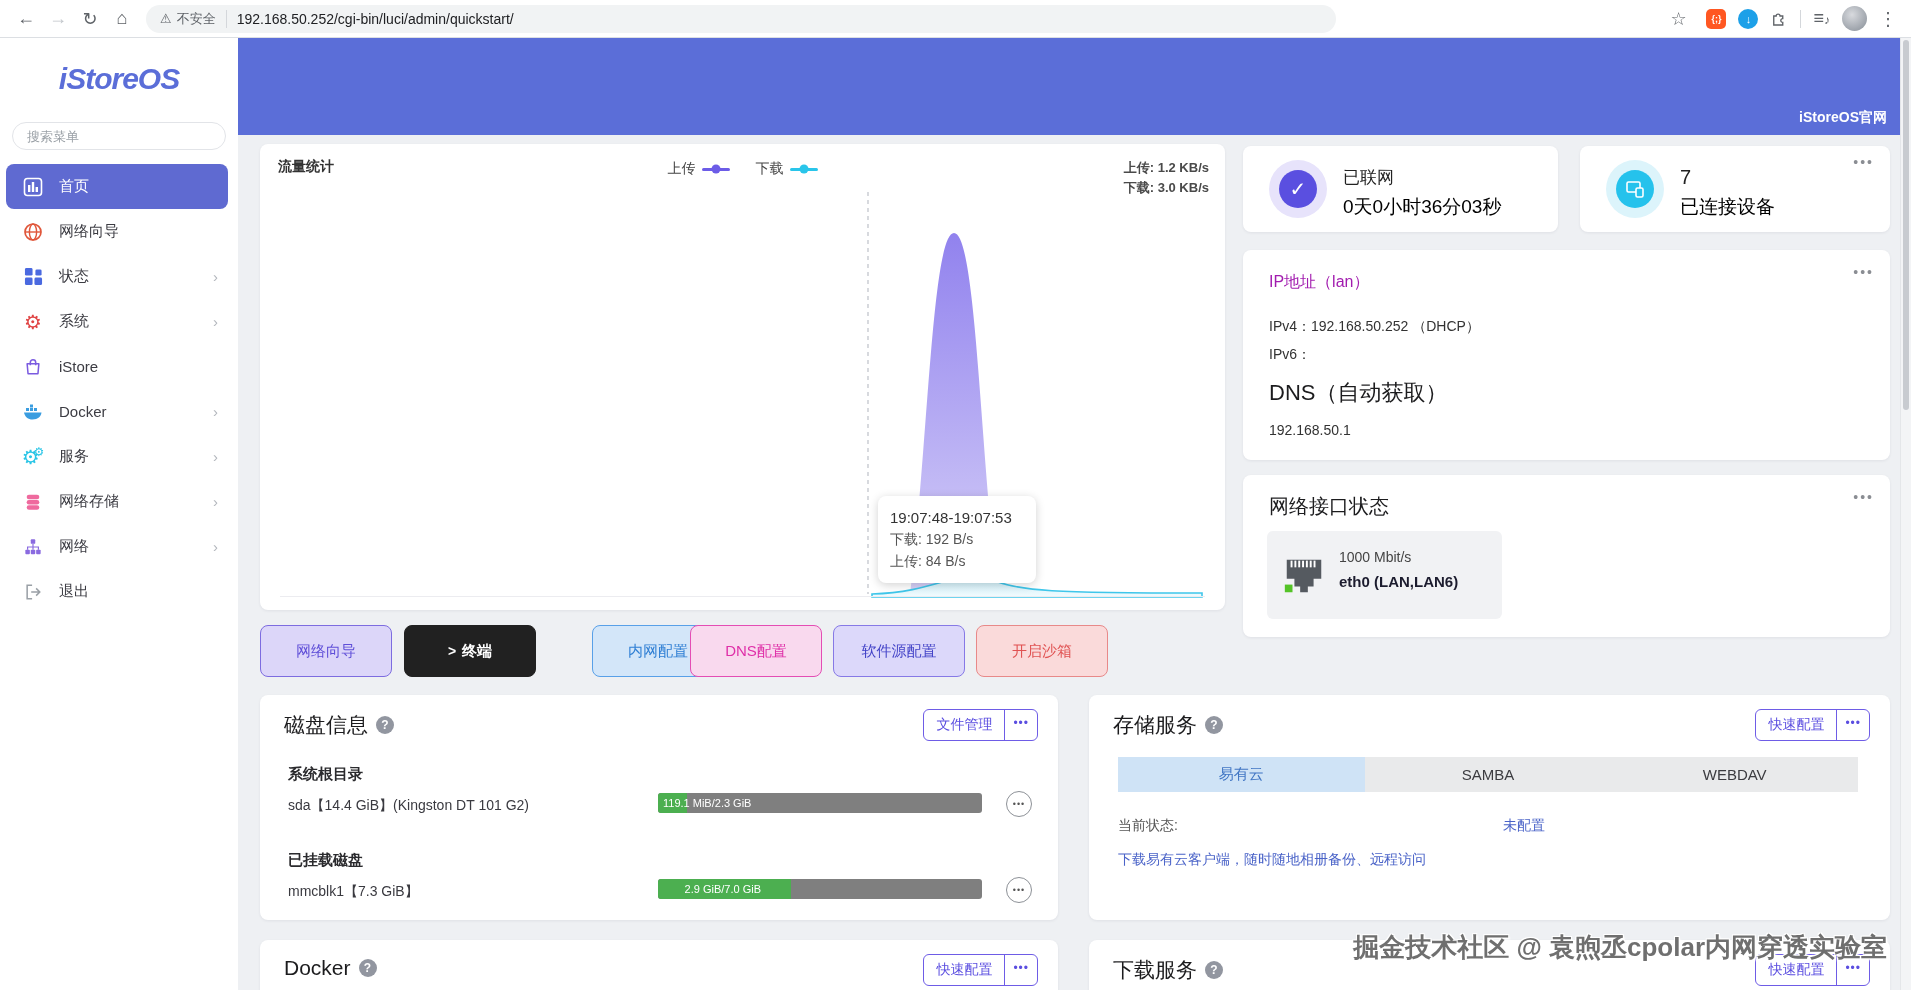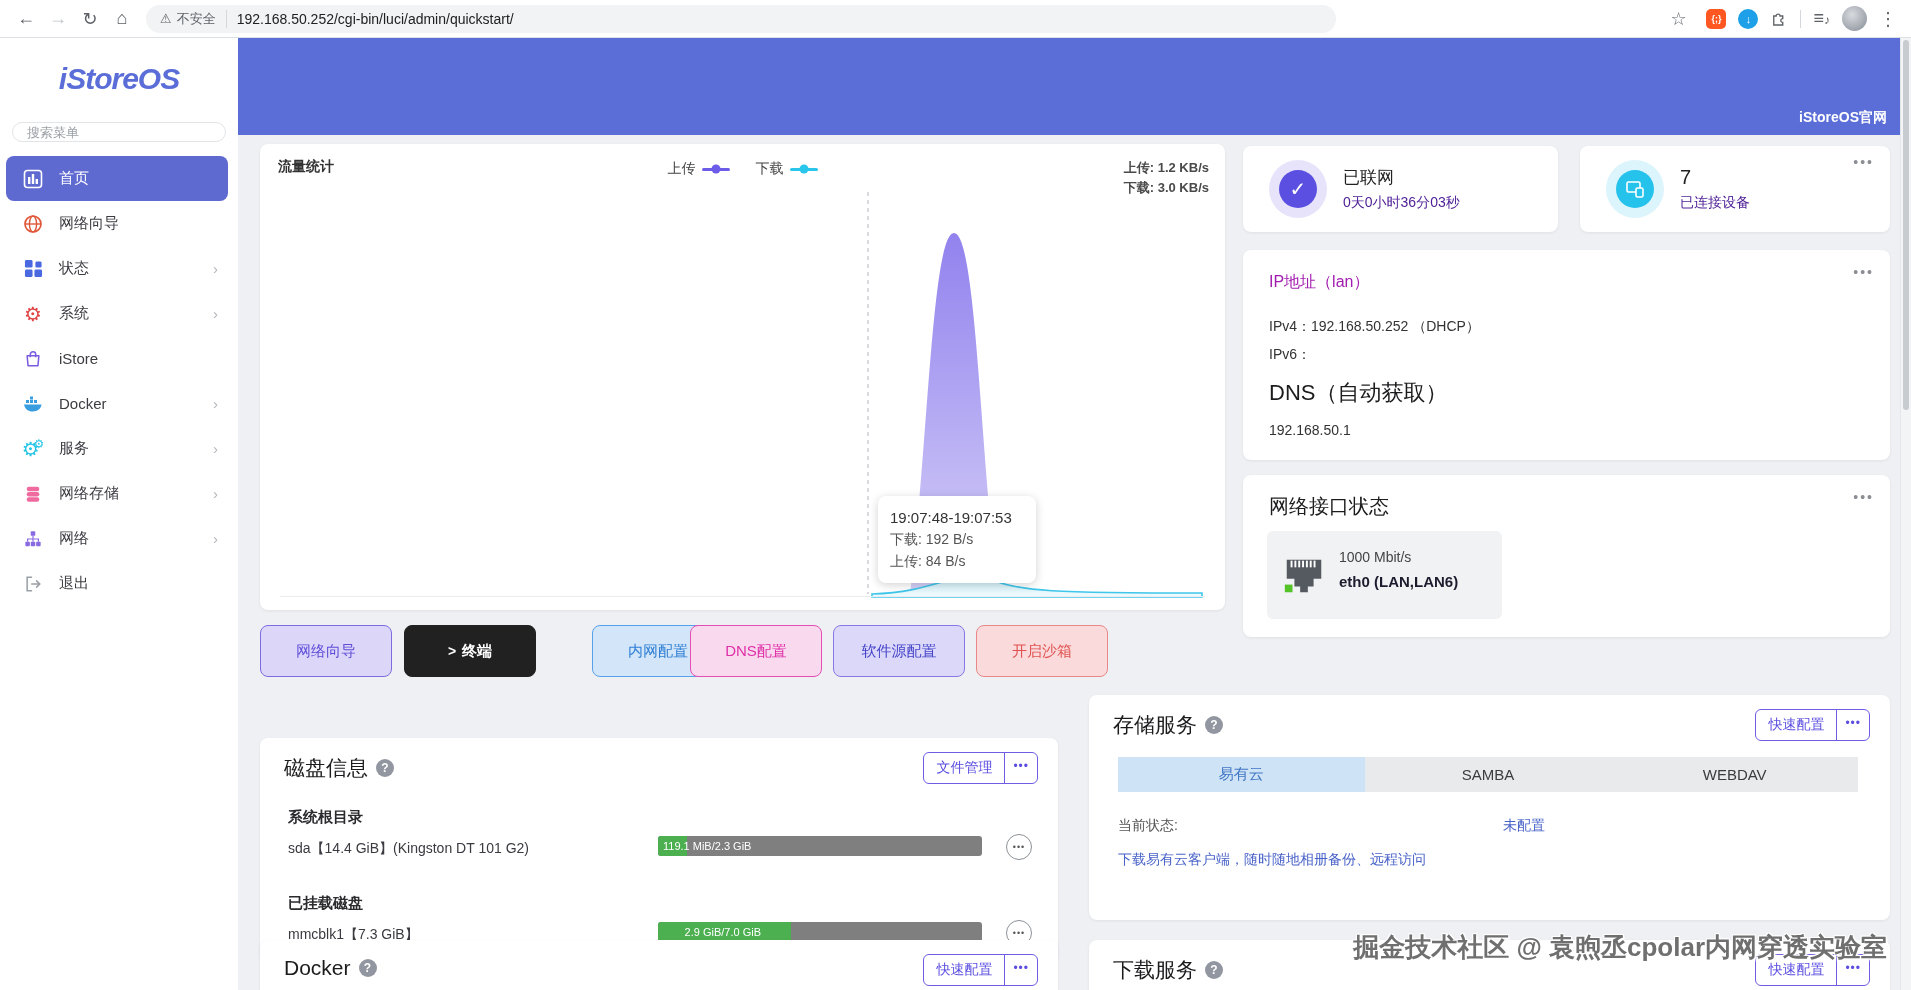--- a/index.html
+++ b/index.html
@@ -25,21 +25,21 @@
   .chrome-div { width:1px; height:18px; background:#d4d7db; }
   .avatar { width:25px; height:25px; border-radius:50%;
             background:radial-gradient(circle at 40% 35%, #d8dade, #9aa0a8 75%); }
   .glyph { font-size:18px; color:#5f6368; }
 
   
   .sidebar { position:absolute; top:38px; left:0; width:238px; bottom:0; background:#fff; z-index:40; }
   .logo { text-align:center; padding-top:24px; font-size:30px; font-weight:800; font-style:italic;
           color:#5b6ed8; letter-spacing:-1px; }
   .search-wrap { margin:26px 12px 14px 12px; }
-  .search-wrap input { width:100%; height:20px; border:1px solid #e2e4e8; border-radius:15px;
+  .search-wrap input { width:100%; height:28px; border:1px solid #e2e4e8; border-radius:15px;
           padding:0 14px; font-size:13px; color:#555; outline:none; font-family:inherit; background:#fff; }
   .search-wrap input::placeholder { color:#9aa0a6; }
   .menu { }
   .m-item { height:45px; margin:0 10px 0 6px; padding:0 10px 0 16px; display:flex; align-items:center;
             gap:15px; font-size:15px; color:#3c3c43; border-radius:8px; cursor:pointer; }
   .m-item .ic { width:22px; height:22px; display:flex; align-items:center; justify-content:center; flex:none; }
   .m-item .chev { margin-left:auto; color:#b3b7bd; font-size:15px; }
   .m-item.active { background:#5f6ad1; color:#fff; }
   .gear-glyph { font-size:20px; line-height:1; }
   .gear-sm { font-size:12px; line-height:1; margin-left:-6px; margin-top:-10px; }
@@ -74,21 +74,21 @@
   
   .cardA { left:1005px; top:11px; width:315px; height:86px; }
   .cardB { left:1342px; top:11px; width:310px; height:86px; }
   .halo { position:absolute; left:26px; top:14px; width:58px; height:58px; border-radius:50%;
           display:flex; align-items:center; justify-content:center; }
   .halo.purple { background:#e7e3fb; } .halo.cyan { background:#dcf4fb; }
   .core { width:38px; height:38px; border-radius:50%; display:flex; align-items:center; justify-content:center;
           color:#fff; font-size:20px; font-weight:bold; }
   .core.purple { background:#5a4fe0; } .core.cyan { background:#25c2ec; }
   .sc-title { position:absolute; left:100px; top:20px; font-size:17px; color:#222; }
-  .sc-sub { position:absolute; left:100px; top:48px; font-size:14px; color:#4c1d95; }
+  .sc-sub { position:absolute; left:100px; top:48px; font-size:19px; color:#000000; }
   .dots { position:absolute; right:16px; top:8px; color:#8a8d93; font-size:14px; letter-spacing:2px; cursor:pointer; }
 
   
   .ip-card { left:1005px; top:115px; width:647px; height:210px; }
   .ip-title { position:absolute; left:26px; top:22px; font-size:16px; color:#a21caf; }
   .ip-line1 { position:absolute; left:26px; top:68px; font-size:14px; color:#333; }
   .ip-line2 { position:absolute; left:26px; top:96px; font-size:14px; color:#333; }
   .dns-title { position:absolute; left:26px; top:128px; font-size:22px; color:#1c1c1e; }
   .dns-val { position:absolute; left:26px; top:172px; font-size:14px; color:#333; }
 
@@ -104,21 +104,21 @@
           display:flex; align-items:center; justify-content:center; gap:6px; font-size:15px; cursor:pointer; }
   .qb0 { left:22px;  background:#dcd6f9; border-color:#7d6ce0; color:#5f4fd8; }
   .qb1 { left:166px; background:#212121; border-color:#212121; color:#fff; font-weight:bold; }
   .qb1 .prompt { font-weight:800; font-size:14px; }
   .qb2 { left:310px; background:#d3e6f9; border-color:#58a0e8; color:#2f7fd4;margin-left:44px; }
   .qb3 { left:452px; background:#f9d9ee; border-color:#e44db4; color:#df2fa8; }
   .qb4 { left:595px; background:#dcd8fa; border-color:#8679e6; color:#4545c8; }
   .qb5 { left:738px; background:#fadada; border-color:#e88989; color:#e05252; }
 
   
-  .disk-card { left:22px; top:560px; width:798px; height:225px;margin-top:43px; }
+  .disk-card { left:22px; top:560px; width:798px; height:225px; }
   .stor-card { left:851px; top:560px; width:801px; height:225px;text-decoration:underline; }
   .dock-card { left:22px; top:805px; width:798px; height:120px; }
   .dl-card   { left:851px; top:805px; width:801px; height:120px; }
   .card-title-row { position:absolute; left:24px; top:16px; display:flex; align-items:center; gap:8px; }
   .card-title { font-size:21px; color:#1c1c1e; }
   .help-ic { width:18px; height:18px; border-radius:50%; background:#9296a0; color:#fff; font-size:12px;
              font-weight:bold; display:flex; align-items:center; justify-content:center; }
   .btn-group { position:absolute; right:20px; top:14px; display:flex; border:1px solid #6e5ce6; border-radius:6px;
                overflow:hidden; background:#fff; }
   .btn-group .seg { padding:6px 12px; font-size:14px; color:#5b4ee0; cursor:pointer; }

